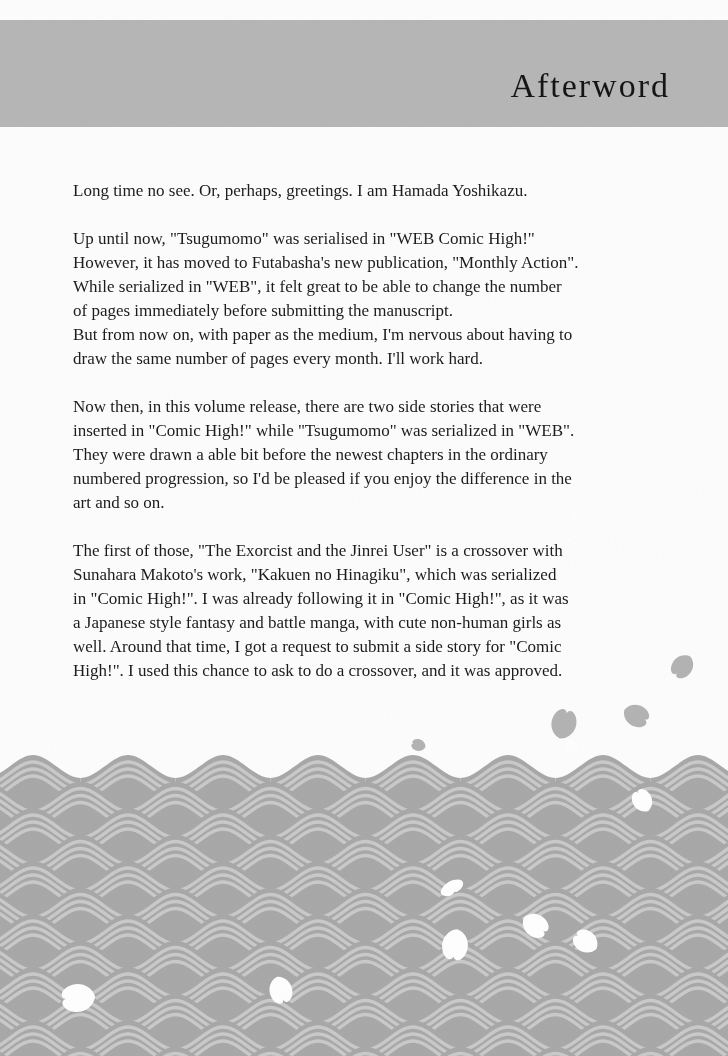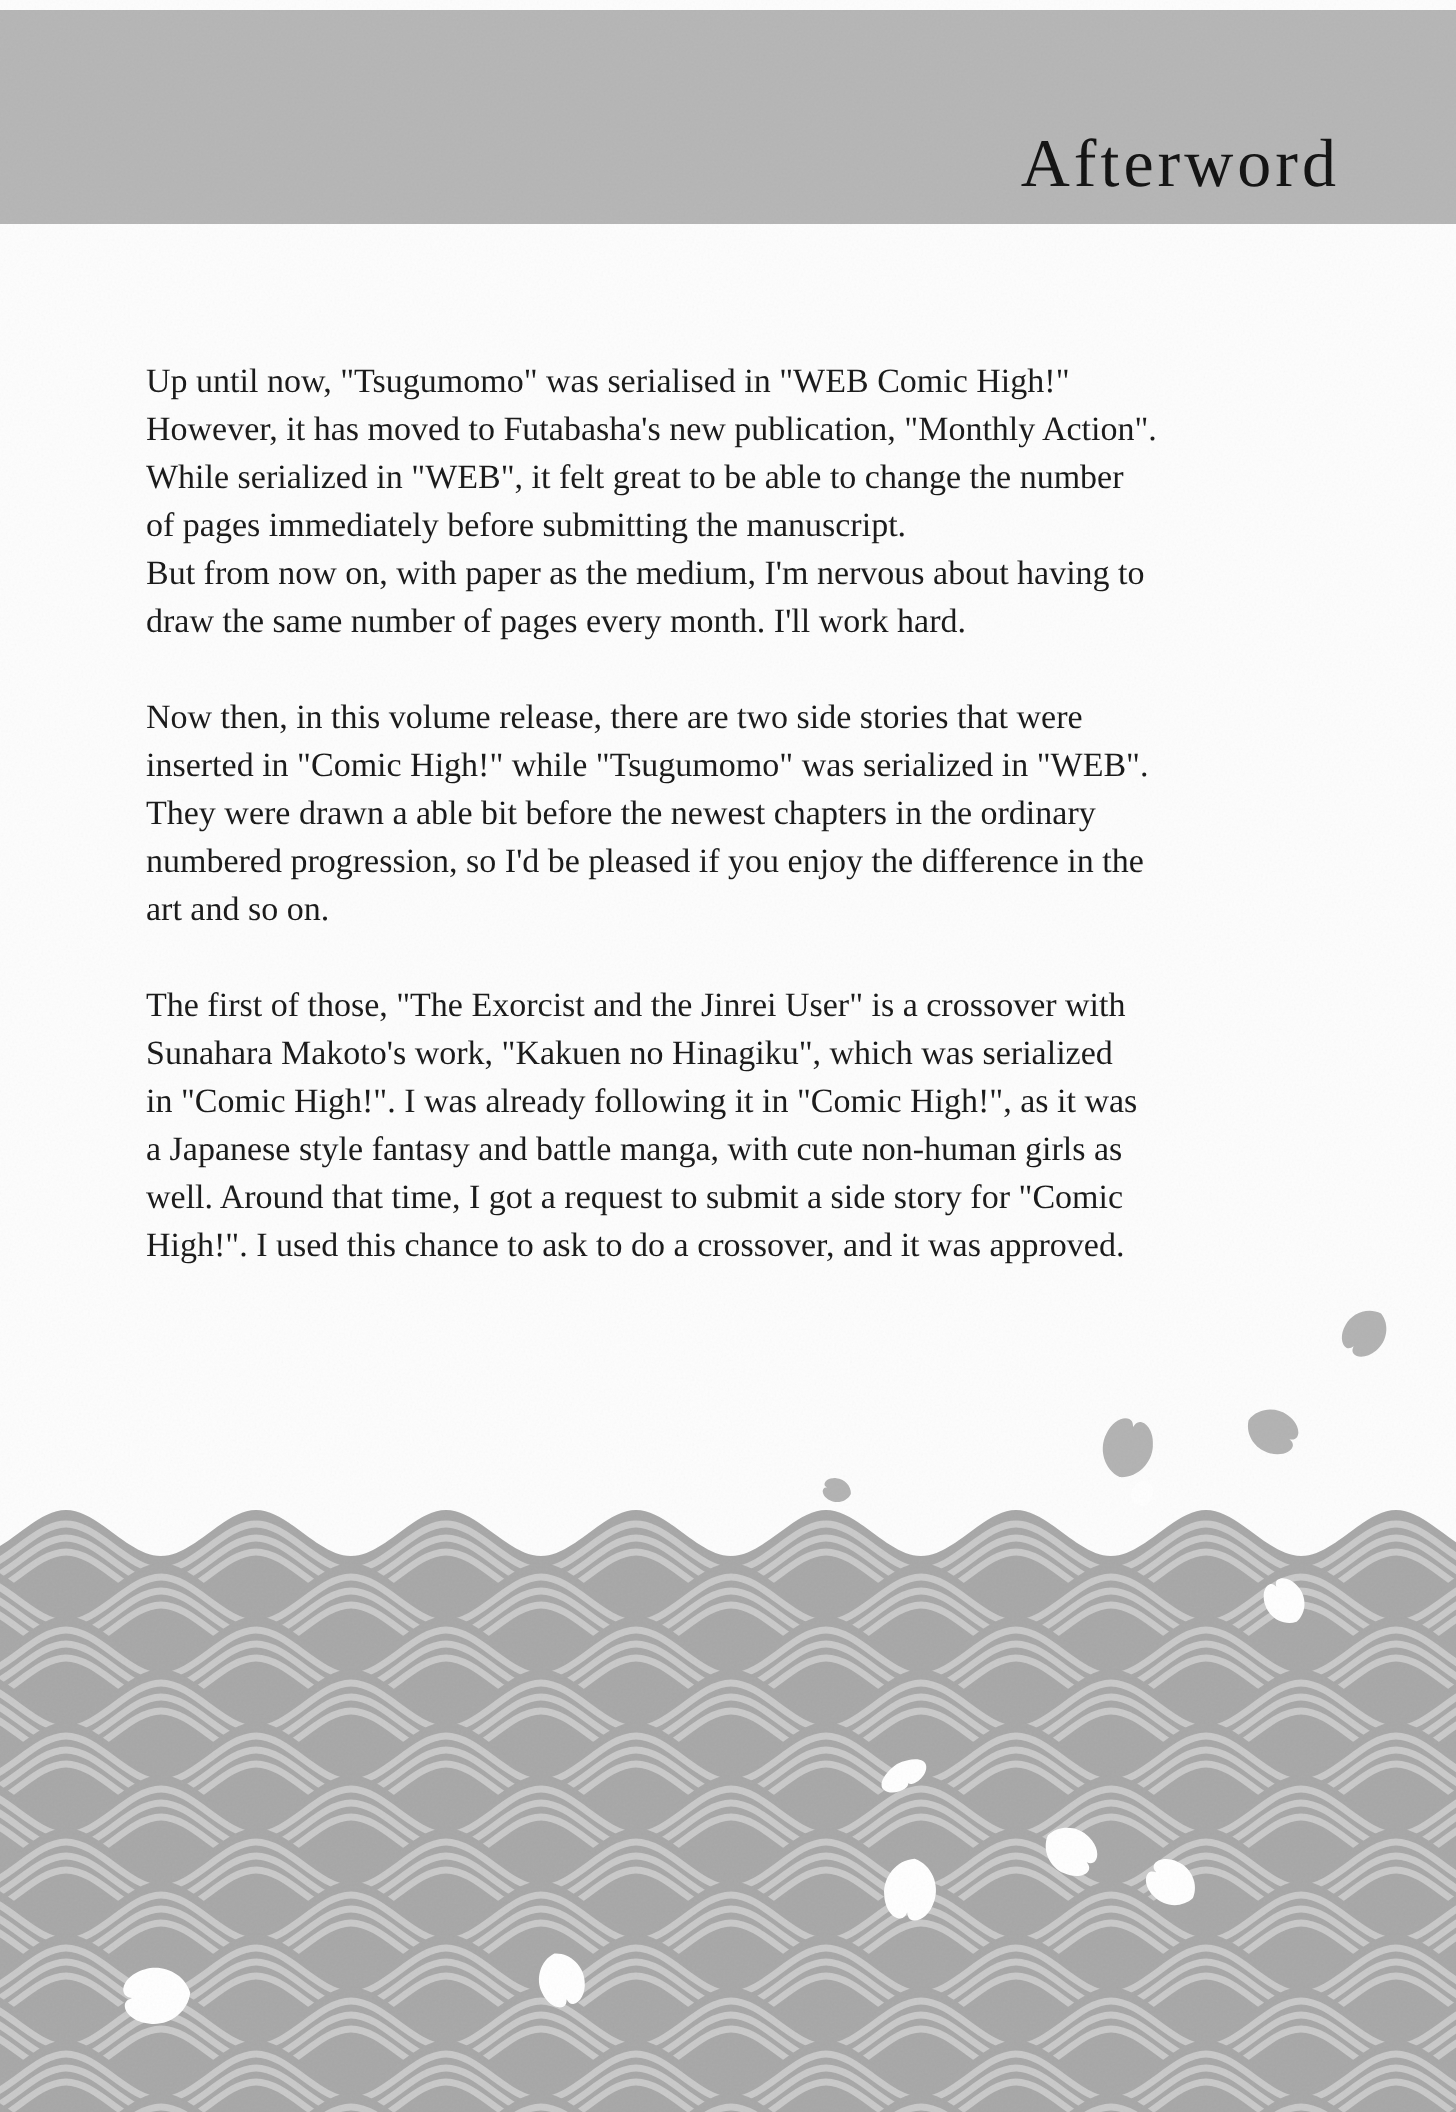--- a/index.html
+++ b/index.html
@@ -14,27 +14,27 @@
   *{margin:0;padding:0;box-sizing:border-box;}
   html,body{width:728px;height:1056px;}
   body{
     position:relative;
     background:var(--page-bg);
     overflow:hidden;
     font-family:"Liberation Serif","DejaVu Serif",serif;
   }
   .banner{
     position:absolute;
-    left:0; top:5px;
+    left:0; top:20px;
     width:728px; height:107px;
     background:var(--header-bg);
     display:flex;
     align-items:flex-end;
     justify-content:flex-end;
-    padding:0 58px 12px 0;
+    padding:0 58px 24px 0;
     z-index:1;
   }
   .banner h1{
     font-size:34px;
     font-weight:400;
     letter-spacing:2px;
     color:#101010;
     line-height:1;
   }
   .text-block{
@@ -81,20 +81,21 @@
   }
 </style>
 </head>
 <body>
 
 <header class="banner">
   <h1>Afterword</h1>
 </header>
 
 <main class="text-block">
+  <p>Long time no see. Or, perhaps, greetings. I am Hamada Yoshikazu.</p>
   <p>Up until now, "Tsugumomo" was serialised in "WEB Comic High!"
 However, it has moved to Futabasha's new publication, "Monthly Action".
 While serialized in "WEB", it felt great to be able to change the number
 of pages immediately before submitting the manuscript.
 But from now on, with paper as the medium, I'm nervous about having to
 draw the same number of pages every month. I'll work hard.</p>
   <p>Now then, in this volume release, there are two side stories that were
 inserted in "Comic High!" while "Tsugumomo" was serialized in "WEB".
 They were drawn a able bit before the newest chapters in the ordinary
 numbered progression, so I'd be pleased if you enjoy the difference in the

